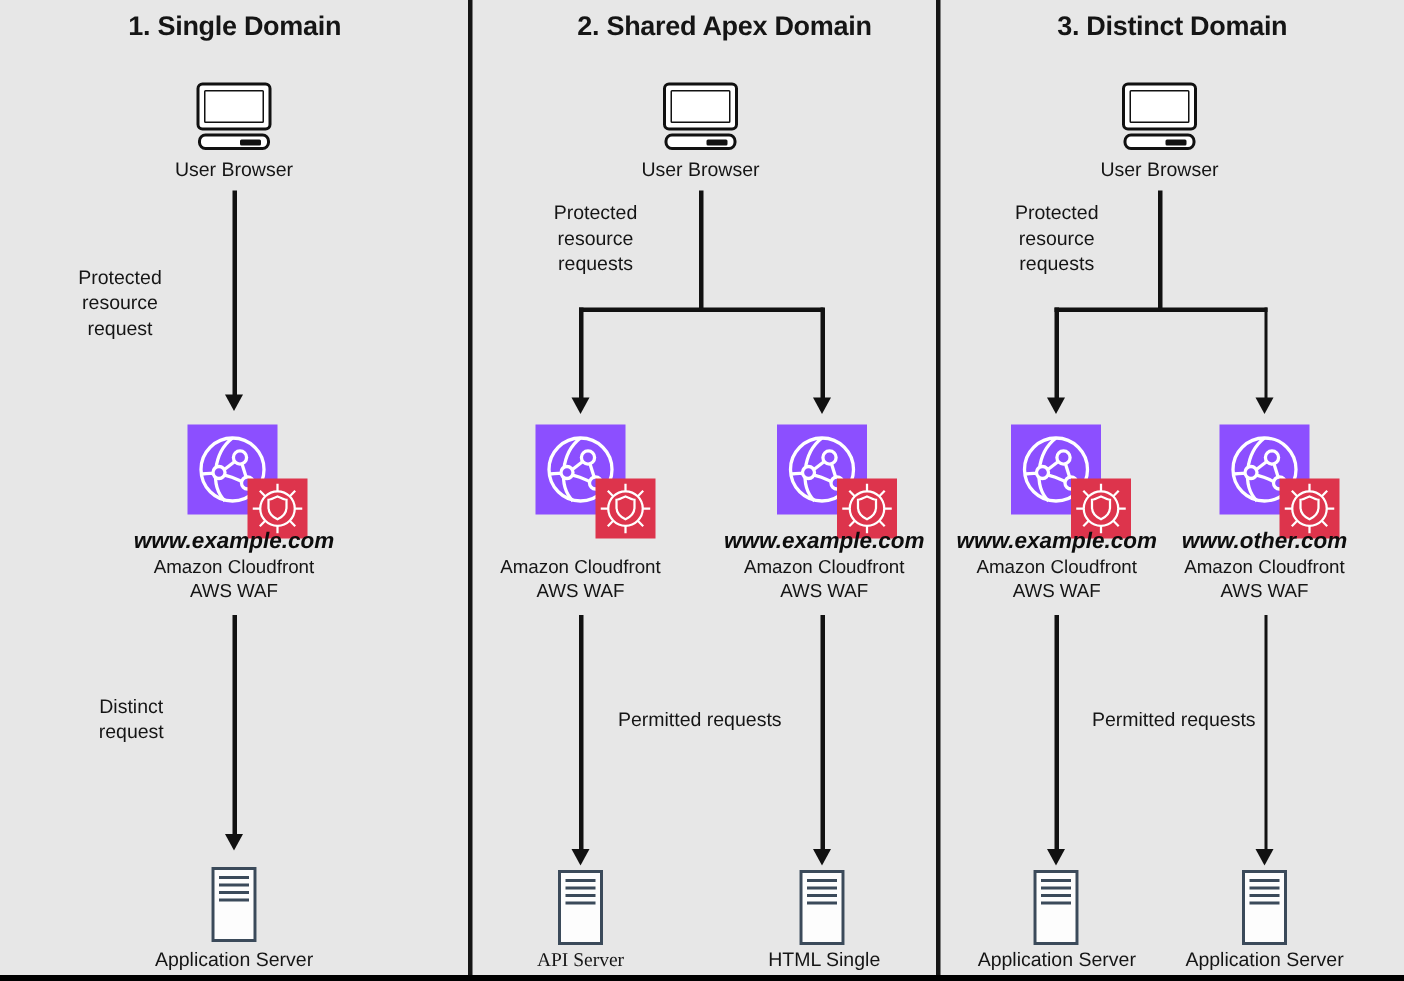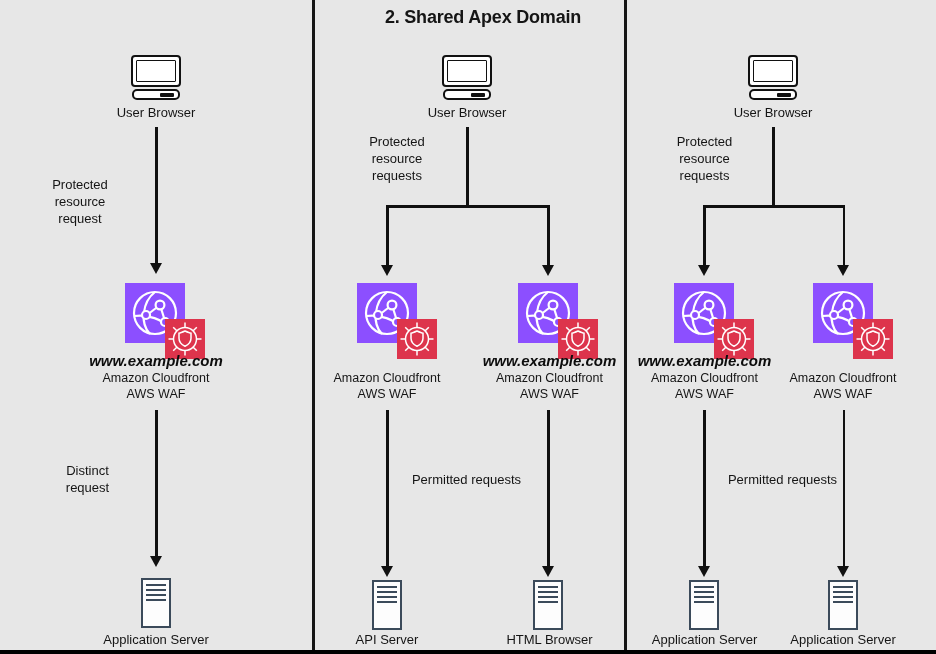--- a/index.html
+++ b/index.html
@@ -96,20 +96,21 @@
     position:absolute;text-align:center;font-size:13px;line-height:17px;
     color:#151515;white-space:nowrap;
   }
 </style>
 </head>
 <body>
 
 <div id="stage">
 
   <div class="col" style="left:0px;width:313px;">
+    <div class="col-title">1. Single Domain</div>
 
     <div class="monitor" style="left:131px;top:55px;">
       <div class="mon-screen"></div>
       <div class="mon-base"></div>
     </div>
     <div class="node-label" style="left:56px;top:105px;width:200px;">User Browser</div>
 
     <div class="vline" style="left:155px;top:127px;height:138px;"></div>
     <div class="arrowhead" style="left:149.7px;top:263px;"></div>
     <div class="edge-label" style="left:20px;top:176px;width:120px;">
@@ -272,37 +273,38 @@
 
     <div class="server" style="left:57px;top:580px;">
       <div class="srv-body"></div>
       <div class="srv-lines">
           <i></i>
           <i></i>
           <i></i>
           <i></i>
         </div>
     </div>
-    <div class="node-label" style="left:-8px;top:632px;width:160px;">API Server</div>
+    <div class="node-label" style="left:-8px;top:632px;width:160px;font-family:Liberation Serif, serif;">API Server</div>
 
     <div class="server" style="left:218px;top:580px;">
       <div class="srv-body"></div>
       <div class="srv-lines">
           <i></i>
           <i></i>
           <i></i>
           <i></i>
         </div>
     </div>
-    <div class="node-label" style="left:152px;top:632px;width:165px;">HTML Browser</div>
+    <div class="node-label" style="left:152px;top:632px;width:165px;">HTML Single</div>
   </div>
 
   <div class="divider" style="left:624px;"></div>
 
   <div class="col" style="left:627px;width:309px;">
+    <div class="col-title">3. Distinct Domain</div>
 
     <div class="monitor" style="left:121px;top:55px;">
       <div class="mon-screen"></div>
       <div class="mon-base"></div>
     </div>
     <div class="node-label" style="left:46px;top:105px;width:200px;">User Browser</div>
 
     <div class="vline" style="left:145px;top:127px;height:80px;"></div>
     <div class="edge-label" style="left:20px;top:133px;width:115px;">
       <div>Protected</div>
@@ -371,20 +373,21 @@
           <line x1="20" y1="31.5" x2="20" y2="36.5" stroke="#ffffff" stroke-width="1.5"></line>
           <line x1="3.5" y1="20" x2="8.5" y2="20" stroke="#ffffff" stroke-width="1.5"></line>
           <line x1="31.5" y1="20" x2="36.5" y2="20" stroke="#ffffff" stroke-width="1.5"></line>
           <line x1="8.2" y1="8.2" x2="11.8" y2="11.8" stroke="#ffffff" stroke-width="1.5"></line>
           <line x1="28.2" y1="28.2" x2="31.8" y2="31.8" stroke="#ffffff" stroke-width="1.5"></line>
           <line x1="31.8" y1="8.2" x2="28.2" y2="11.8" stroke="#ffffff" stroke-width="1.5"></line>
           <line x1="11.8" y1="28.2" x2="8.2" y2="31.8" stroke="#ffffff" stroke-width="1.5"></line>
         </svg>
       </div>
     </div>
+    <div class="domain-label" style="left:141px;top:352px;width:150px;">www.other.com</div>
     <div class="svc-label" style="left:141px;top:370px;width:150px;">
       <div>Amazon Cloudfront</div>
       <div>AWS WAF</div>
     </div>
 
     <div class="vline" style="left:76px;top:410px;height:158px;"></div>
     <div class="arrowhead" style="left:70.7px;top:566px;"></div>
     <div class="vline" style="left:215.5px;top:410px;height:158px;"></div>
     <div class="arrowhead" style="left:210.2px;top:566px;"></div>
     <div class="edge-label" style="left:83px;top:471px;width:145px;">

